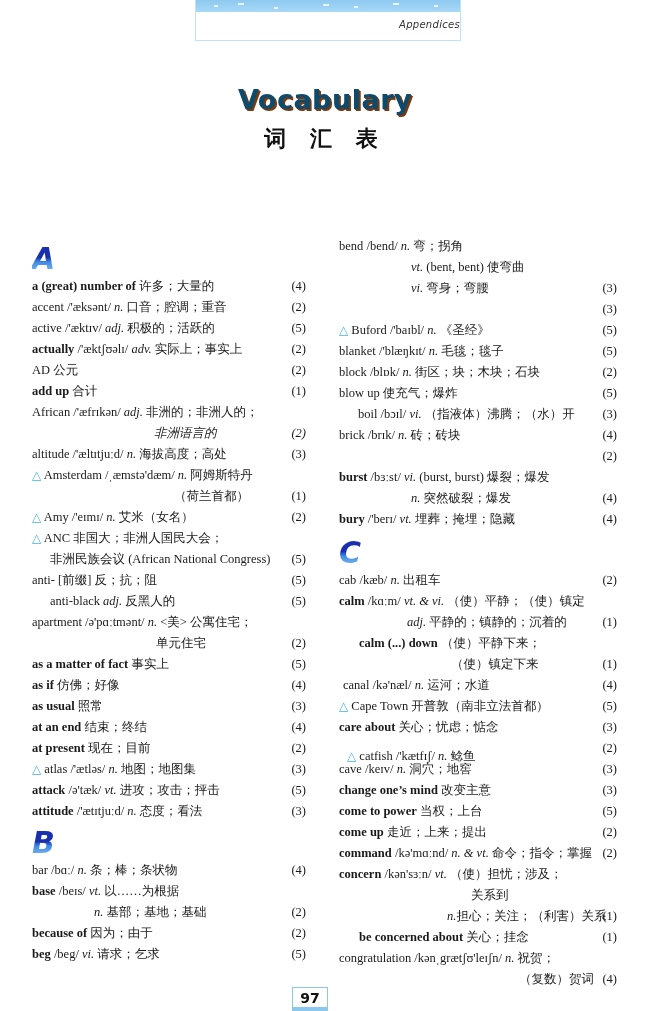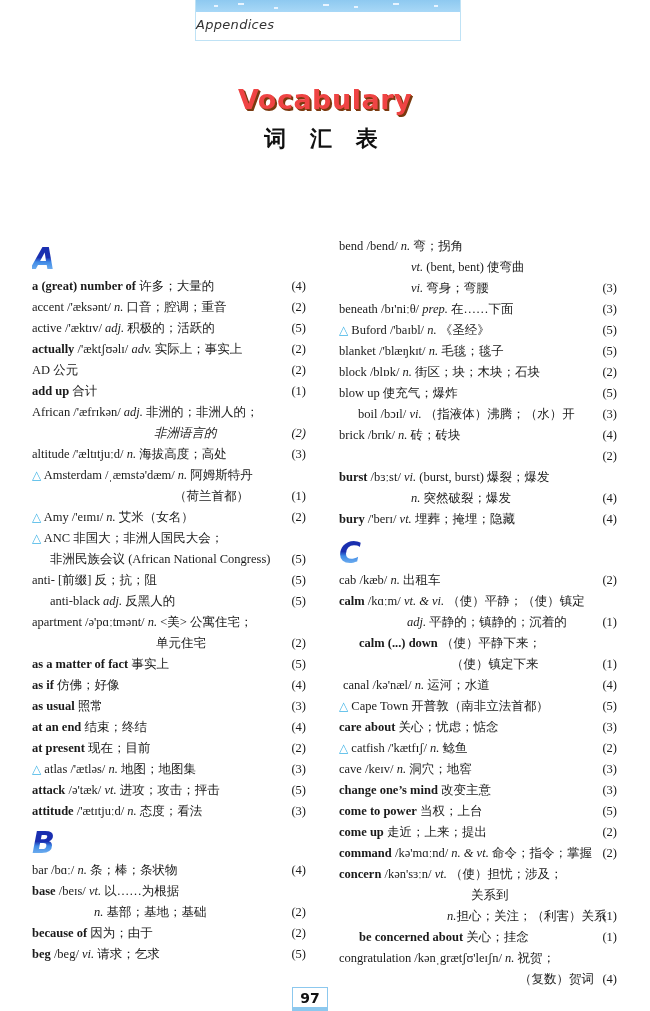--- a/index.html
+++ b/index.html
@@ -17,27 +17,27 @@
       radial-gradient(ellipse 4px 2px at 20px 6px, #e8f4ff 60%, transparent 61%),
       radial-gradient(ellipse 5px 2px at 45px 4px, #e8f4ff 60%, transparent 61%),
       radial-gradient(ellipse 3px 2px at 80px 8px, #e8f4ff 60%, transparent 61%),
       radial-gradient(ellipse 5px 2px at 130px 5px, #e8f4ff 60%, transparent 61%),
       radial-gradient(ellipse 4px 2px at 160px 7px, #e8f4ff 60%, transparent 61%),
       radial-gradient(ellipse 5px 2px at 200px 4px, #e8f4ff 60%, transparent 61%),
       radial-gradient(ellipse 4px 2px at 240px 6px, #e8f4ff 60%, transparent 61%),
       linear-gradient(#8ec9f0,#a8d8f7);
   }
   .header-label {
-    text-align:left; font-family:"DejaVu Sans",sans-serif; font-style:italic;
-    font-size:13px; color:#333; line-height:26px; letter-spacing:0.3px;
+    text-align:right; font-family:"DejaVu Sans",sans-serif; font-style:italic;
+    font-size:10px; color:#333; line-height:26px; letter-spacing:0.3px;
   }
   .title-en {
     position:absolute; left:0; width:650px; top:84px; text-align:center;
     font-family:"DejaVu Sans",sans-serif; font-weight:bold; font-size:27px;
-    color:#ef4444; letter-spacing:0.5px;
+    color:#0c4a6e; letter-spacing:0.5px;
     text-shadow:2px 2px 0 #7a3a10, 1px 1px 0 #a04a15;
   }
   .title-zh {
     position:absolute; left:0; width:650px; top:124px; text-align:center;
     font-family:"DejaVu Serif",serif; font-weight:bold; font-size:22px; color:#111;
     letter-spacing:8px;
   }
   .col { position:absolute; top:0; }
   .col-left { left:32px; width:274px; }
   .col-right { left:339px; width:278px; }
@@ -203,21 +203,20 @@
       <span class="txt" style="left: 0px;"><span>bend /bend/  </span><span class="it">n.</span><span> 弯；拐角</span></span>
     </div>
     <div class="row" style="top: 257px;">
       <span class="txt" style="left: 72px;"><span class="it">vt.</span><span> (bent, bent) 使弯曲</span></span>
     </div>
     <div class="row" style="top: 278px;">
       <span class="txt" style="left: 72px;"><span class="it">vi.</span><span> 弯身；弯腰</span></span>
       <span class="num">(3)</span>
     </div>
     <div class="row" style="top: 299px;">
-      <span class="txt" style="left: 0px;"><span>beneath /bɪ'niːθ/ </span><span class="it">prep.</span><span> 在……下面</span></span>
       <span class="num">(3)</span>
     </div>
     <div class="row" style="top: 320px;">
       <span class="txt" style="left: 0px;"><span class="tri">△</span><span> Buford /'baɪbl/ </span><span class="it">n.</span><span> 《圣经》</span></span>
       <span class="num">(5)</span>
     </div>
     <div class="row" style="top: 341px;">
       <span class="txt" style="left: 0px;"><span>blanket /'blæŋkɪt/ </span><span class="it">n.</span><span> 毛毯；毯子</span></span>
       <span class="num">(5)</span>
     </div>
@@ -276,21 +275,21 @@
     </div>
     <div class="row" style="top: 696px;">
       <span class="txt" style="left: 0px;"><span class="tri">△</span><span> Cape Town 开普敦（南非立法首都）</span></span>
       <span class="num">(5)</span>
     </div>
     <div class="row" style="top: 717px;">
       <span class="txt" style="left: 0px;"><span class="hw">care about</span><span> 关心；忧虑；惦念</span></span>
       <span class="num">(3)</span>
     </div>
     <div class="row" style="top: 738px;">
-      <span class="txt" style="left: 0px;"><span class="tri">△</span><span> catfish /'kætfɪʃ/ </span><span class="it">n.</span><span> 鲶鱼</span></span>
+      <span class="txt" style="left: 8px; margin-top: 8px;"><span class="tri">△</span><span> catfish /'kætfɪʃ/ </span><span class="it">n.</span><span> 鲶鱼</span></span>
       <span class="num">(2)</span>
     </div>
     <div class="row" style="top: 759px;">
       <span class="txt" style="left: 0px;"><span>cave /keɪv/ </span><span class="it">n.</span><span> 洞穴；地窖</span></span>
       <span class="num">(3)</span>
     </div>
     <div class="row" style="top: 780px;">
       <span class="txt" style="left: 0px;"><span class="hw">change one’s mind</span><span>  改变主意</span></span>
       <span class="num">(3)</span>
     </div>

